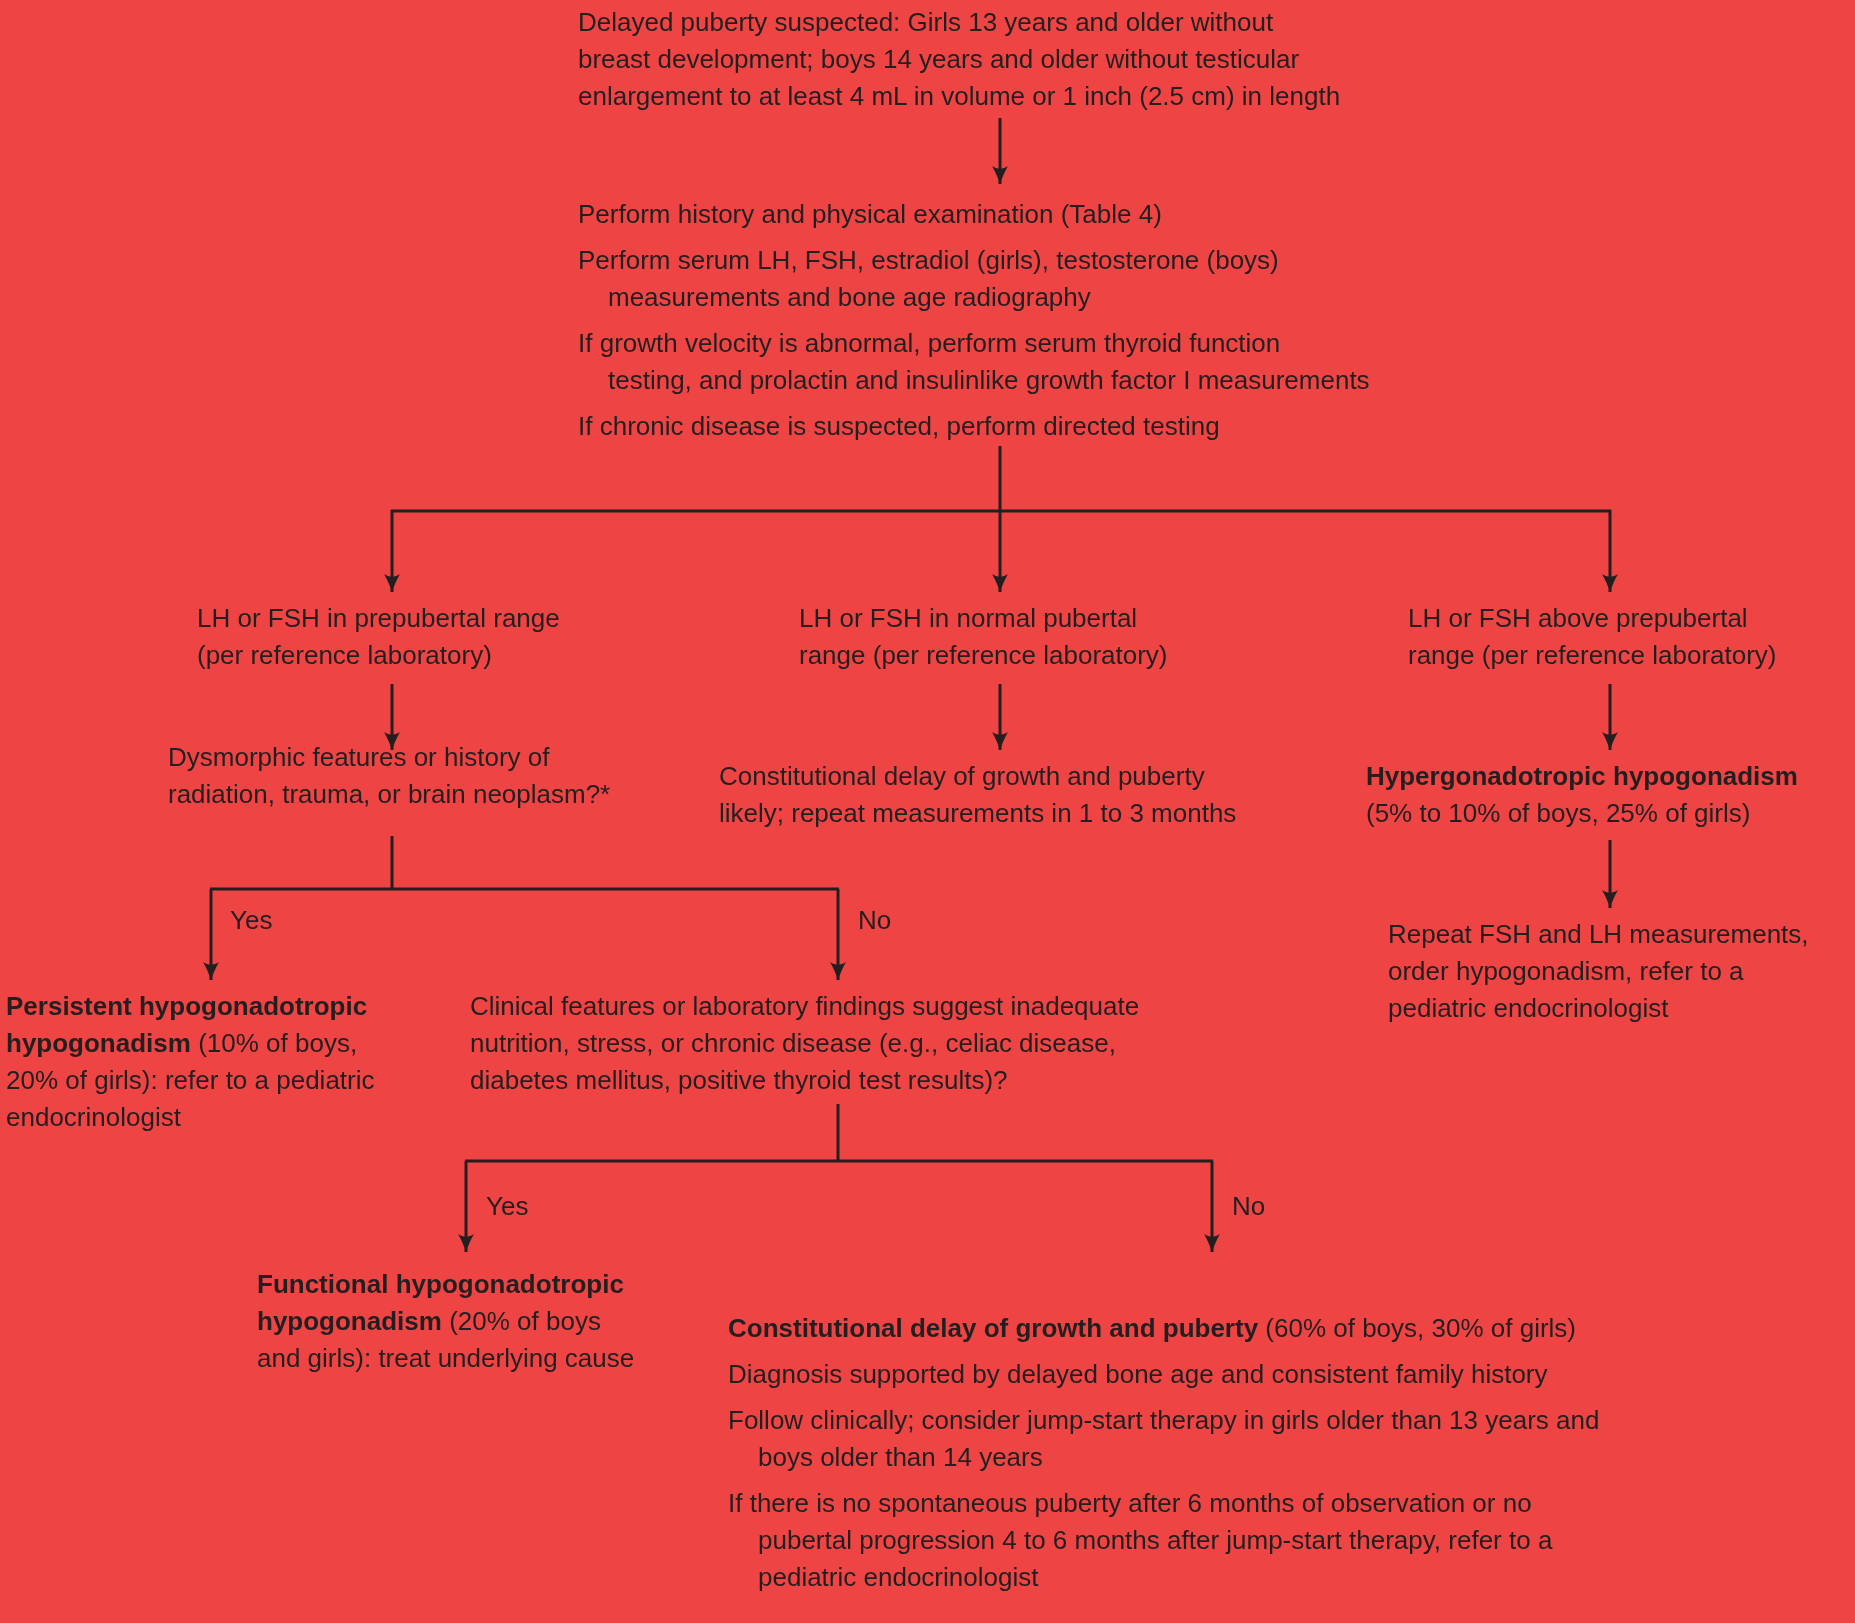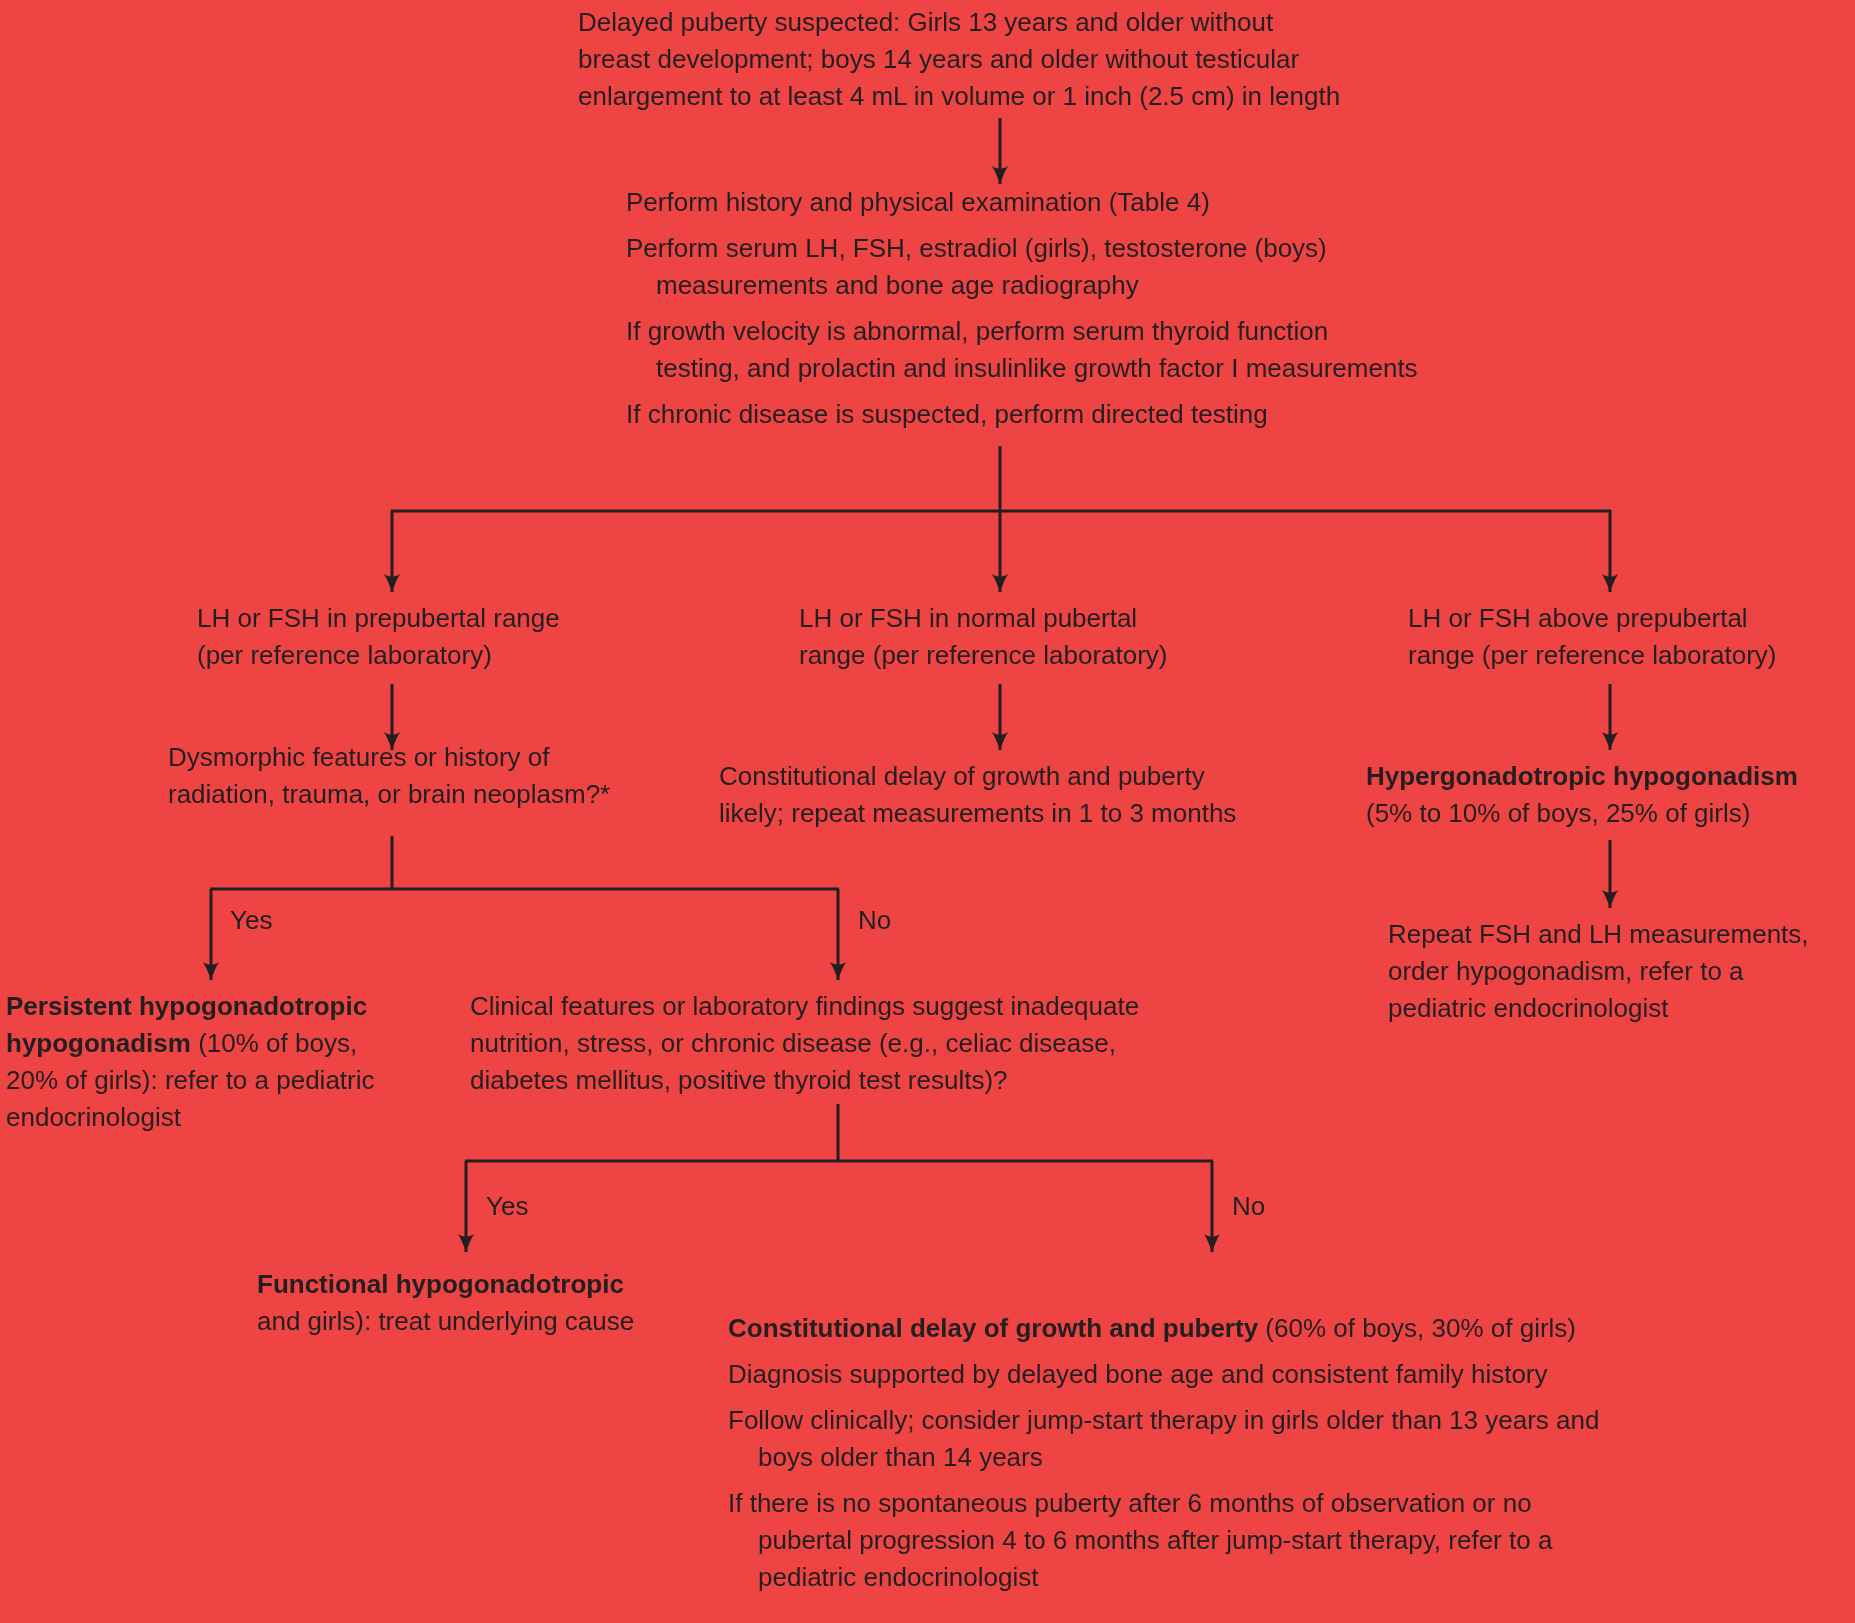--- a/index.html
+++ b/index.html
@@ -72,21 +72,21 @@
       <line x1="1212" y1="1161" x2="1212" y2="1252" marker-end="url(#arr)"></line>
     </g>
   </svg>
 
   <div class="node" style="left:578px;top:4px;">
     <div>Delayed puberty suspected: Girls 13 years and older without</div>
     <div>breast development; boys 14 years and older without testicular</div>
     <div>enlargement to at least 4 mL in volume or 1 inch (2.5 cm) in length</div>
   </div>
 
-  <div class="node" style="left:578px;top:184px;margin-left:48px;">
+  <div class="node" style="left:578px;top:196px;">
     <div>Perform history and physical examination (Table 4)</div>
     <div class="pgap">Perform serum LH, FSH, estradiol (girls), testosterone (boys)</div>
     <div class="indent">measurements and bone age radiography</div>
     <div class="pgap">If growth velocity is abnormal, perform serum thyroid function</div>
     <div class="indent">testing, and prolactin and insulinlike growth factor I measurements</div>
     <div class="pgap">If chronic disease is suspected, perform directed testing</div>
   </div>
 
   <div class="node" style="left:197px;top:600px;">
     <div>LH or FSH in prepubertal range</div>
@@ -138,20 +138,21 @@
     <div>Clinical features or laboratory findings suggest inadequate</div>
     <div>nutrition, stress, or chronic disease (e.g., celiac disease,</div>
     <div>diabetes mellitus, positive thyroid test results)?</div>
   </div>
 
   <div class="lbl" style="left:486px;top:1188px;">Yes</div>
   <div class="lbl" style="left:1232px;top:1188px;">No</div>
 
   <div class="node" style="left:257px;top:1266px;">
     <div class="b">Functional hypogonadotropic</div>
+    <div><span class="b">hypogonadism</span><span> (20% of boys</span></div>
     <div>and girls): treat underlying cause</div>
   </div>
 
   <div class="node" style="left:728px;top:1266px;margin-top:44px;">
     <div><span class="b">Constitutional delay of growth and puberty</span><span> (60% of boys, 30% of girls)</span></div>
     <div class="pgap">Diagnosis supported by delayed bone age and consistent family history</div>
     <div class="pgap">Follow clinically; consider jump-start therapy in girls older than 13 years and</div>
     <div class="indent">boys older than 14 years</div>
     <div class="pgap">If there is no spontaneous puberty after 6 months of observation or no</div>
     <div class="indent">pubertal progression 4 to 6 months after jump-start therapy, refer to a</div>

